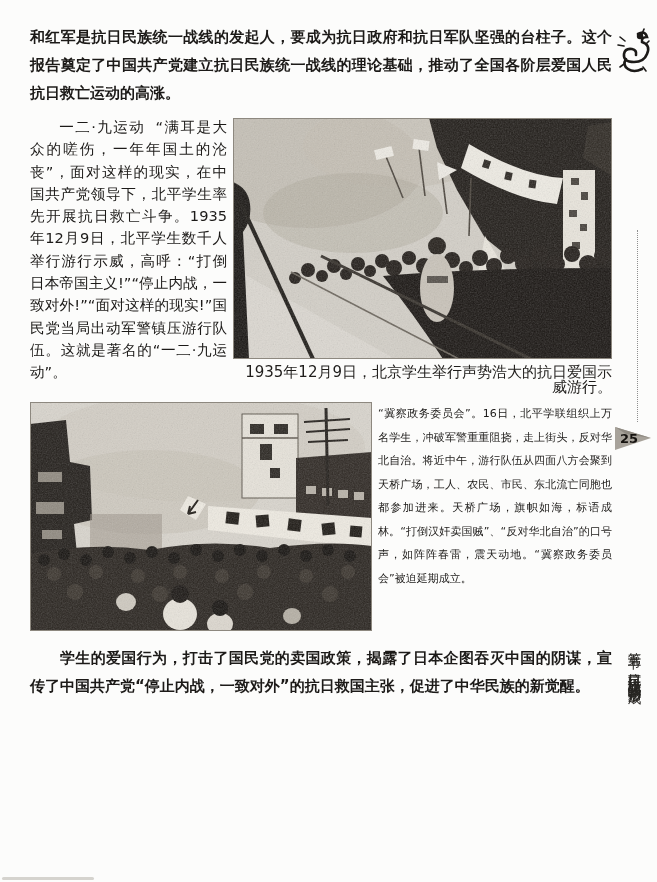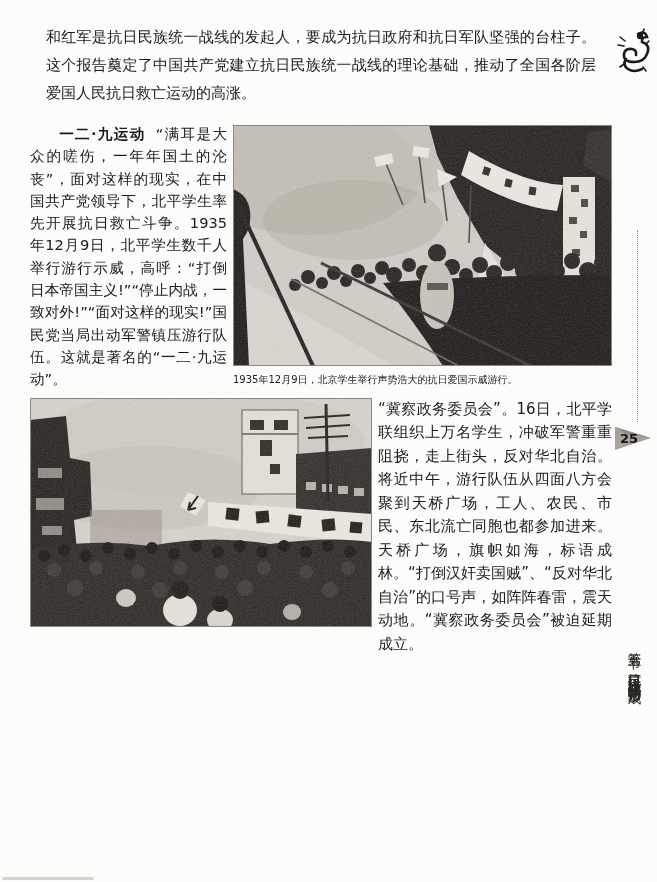--- a/index.html
+++ b/index.html
@@ -2,39 +2,39 @@
 <html><head>
 <meta charset="utf-8">
 <style>
   html,body{margin:0;padding:0;}
   body{
     width:657px;height:882px;position:relative;overflow:hidden;
     background:#fcfcfb;color:#1c1a18;
     font-family:"DejaVu Sans","Liberation Sans",sans-serif;
   }
   .content{position:absolute;left:30px;top:0;width:582px;}
-  .body-text{font-size:15px;line-height:28px;text-align:justify;margin:16px;color:#1c1a18;}
+  .body-text{font-size:15px;line-height:28px;text-align:justify;margin:0;color:#1c1a18;font-weight:bold;}
   .indent{text-indent:2em;}
   .p1{margin-top:23px;}
   .p2{margin-top:5px;}
   .section-row{display:flex;align-items:flex-start;margin-top:9px;}
   .left-col{
     flex:none;width:197px;font-size:14.6px;line-height:22.3px;
     text-align:justify;text-indent:2em;color:#1c1a18;
   }
-  .sec-head{font-weight:bold;padding-right:.7em;margin-top:23px;}
+  .sec-head{font-weight:normal;padding-right:.7em;margin-top:23px;}
   figure{margin:0;}
   .fig1{flex:none;width:379px;margin-left:6px;margin-top:2px;}
   .photo{display:block;background:#d3cfc7;}
-  figcaption{font-size:10px;line-height:15px;text-align:left;margin-top:6px;color:#1f1d1b;}
+  figcaption{font-size:15px;line-height:15px;text-align:right;margin-top:6px;color:#1f1d1b;}
   .p3-intro{margin-top:15px;line-height:24px;}
   .row2{display:flex;align-items:flex-start;margin-top:7px;}
   .fig2{flex:none;width:342px;}
   .right-col{
-    width:234px;margin-left:6px;font-size:15px;line-height:23.5px;
+    width:234px;margin-left:6px;font-size:11px;line-height:23.5px;
     text-align:justify;color:#1c1a18;
   }
   .p4{margin-top:13px;}
   
   .dragon{position:absolute;top:27px;right:5px;width:36px;height:50px;}
   .dotline{position:absolute;top:230px;right:19px;height:192px;width:0;border-left:1px dotted #8f8f8f;}
   .badge{position:absolute;top:420px;right:3px;width:42px;height:34px;}
   .vtext{
     position:absolute;top:642px;right:13px;height:230px;
     writing-mode:vertical-rl;text-orientation:upright;
@@ -242,20 +242,21 @@
         <circle cx="190" cy="206" r="8" fill="#15120f"></circle>
         <ellipse cx="96" cy="200" rx="10" ry="9" fill="#cfcac0"></ellipse>
         <ellipse cx="262" cy="214" rx="9" ry="8" fill="#b5afa4"></ellipse>
         <rect width="342" height="229" filter="url(#grain2)" opacity=".26"></rect>
         <rect x="0.5" y="0.5" width="341" height="228" fill="none" stroke="#8d887f" stroke-width="1"></rect>
       </svg>
     </figure>
     <div class="right-col">“冀察政务委员会”。16日，北平学联组织上万名学生，冲破军警重重阻挠，走上街头，反对华北自治。将近中午，游行队伍从四面八方会聚到天桥广场，工人、农民、市民、东北流亡同胞也都参加进来。天桥广场，旗帜如海，标语成林。“打倒汉奸卖国贼”、“反对华北自治”的口号声，如阵阵春雷，震天动地。“冀察政务委员会”被迫延期成立。</div>
   </div>
 
+  <p class="body-text p4 indent">学生的爱国行为，打击了国民党的卖国政策，揭露了日本企图吞灭中国的阴谋，宣传了中国共产党“停止内战，一致对外”的抗日救国主张，促进了中华民族的新觉醒。</p>
 
 </div>
 
 <svg class="dragon" viewBox="0 0 36 50">
   <g stroke="#1c1a18" fill="none" stroke-width="2.6" stroke-linecap="round">
     <path d="M22 7 q7 -4 9 3 q-6 0 -5 5 q9 3 5 12 q-3 8 -13 8 q-11 0 -10 -8 q1 -6 8 -5 q5 1 4 6"></path>
     <path d="M10 32 q-4 6 2 10 q6 4 14 0"></path>
   </g>
   <g stroke="#1c1a18" stroke-width="1.6" stroke-linecap="round">
     <line x1="4" y1="10" x2="9" y2="14"></line>

